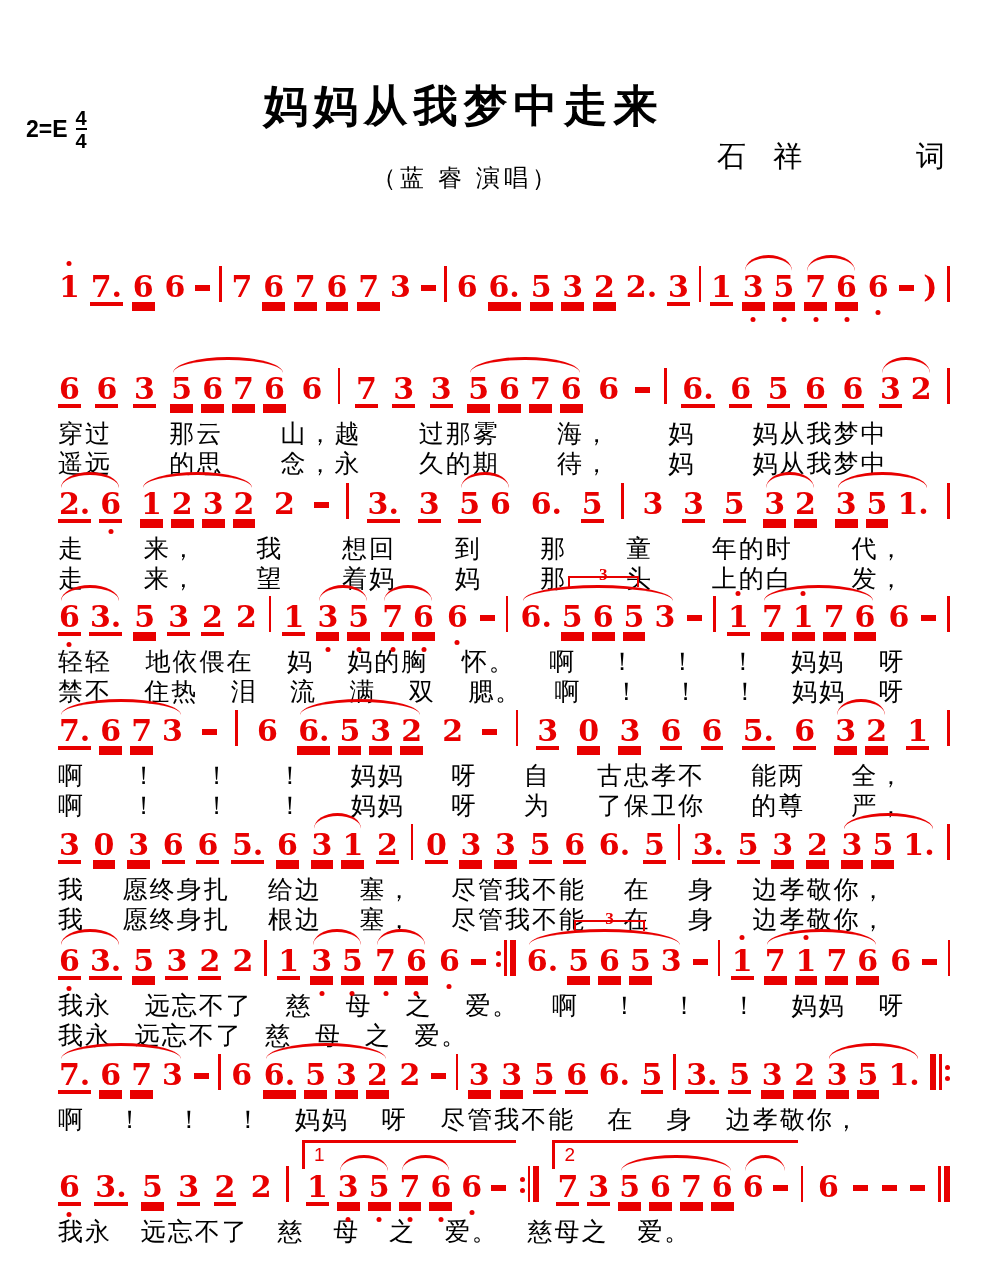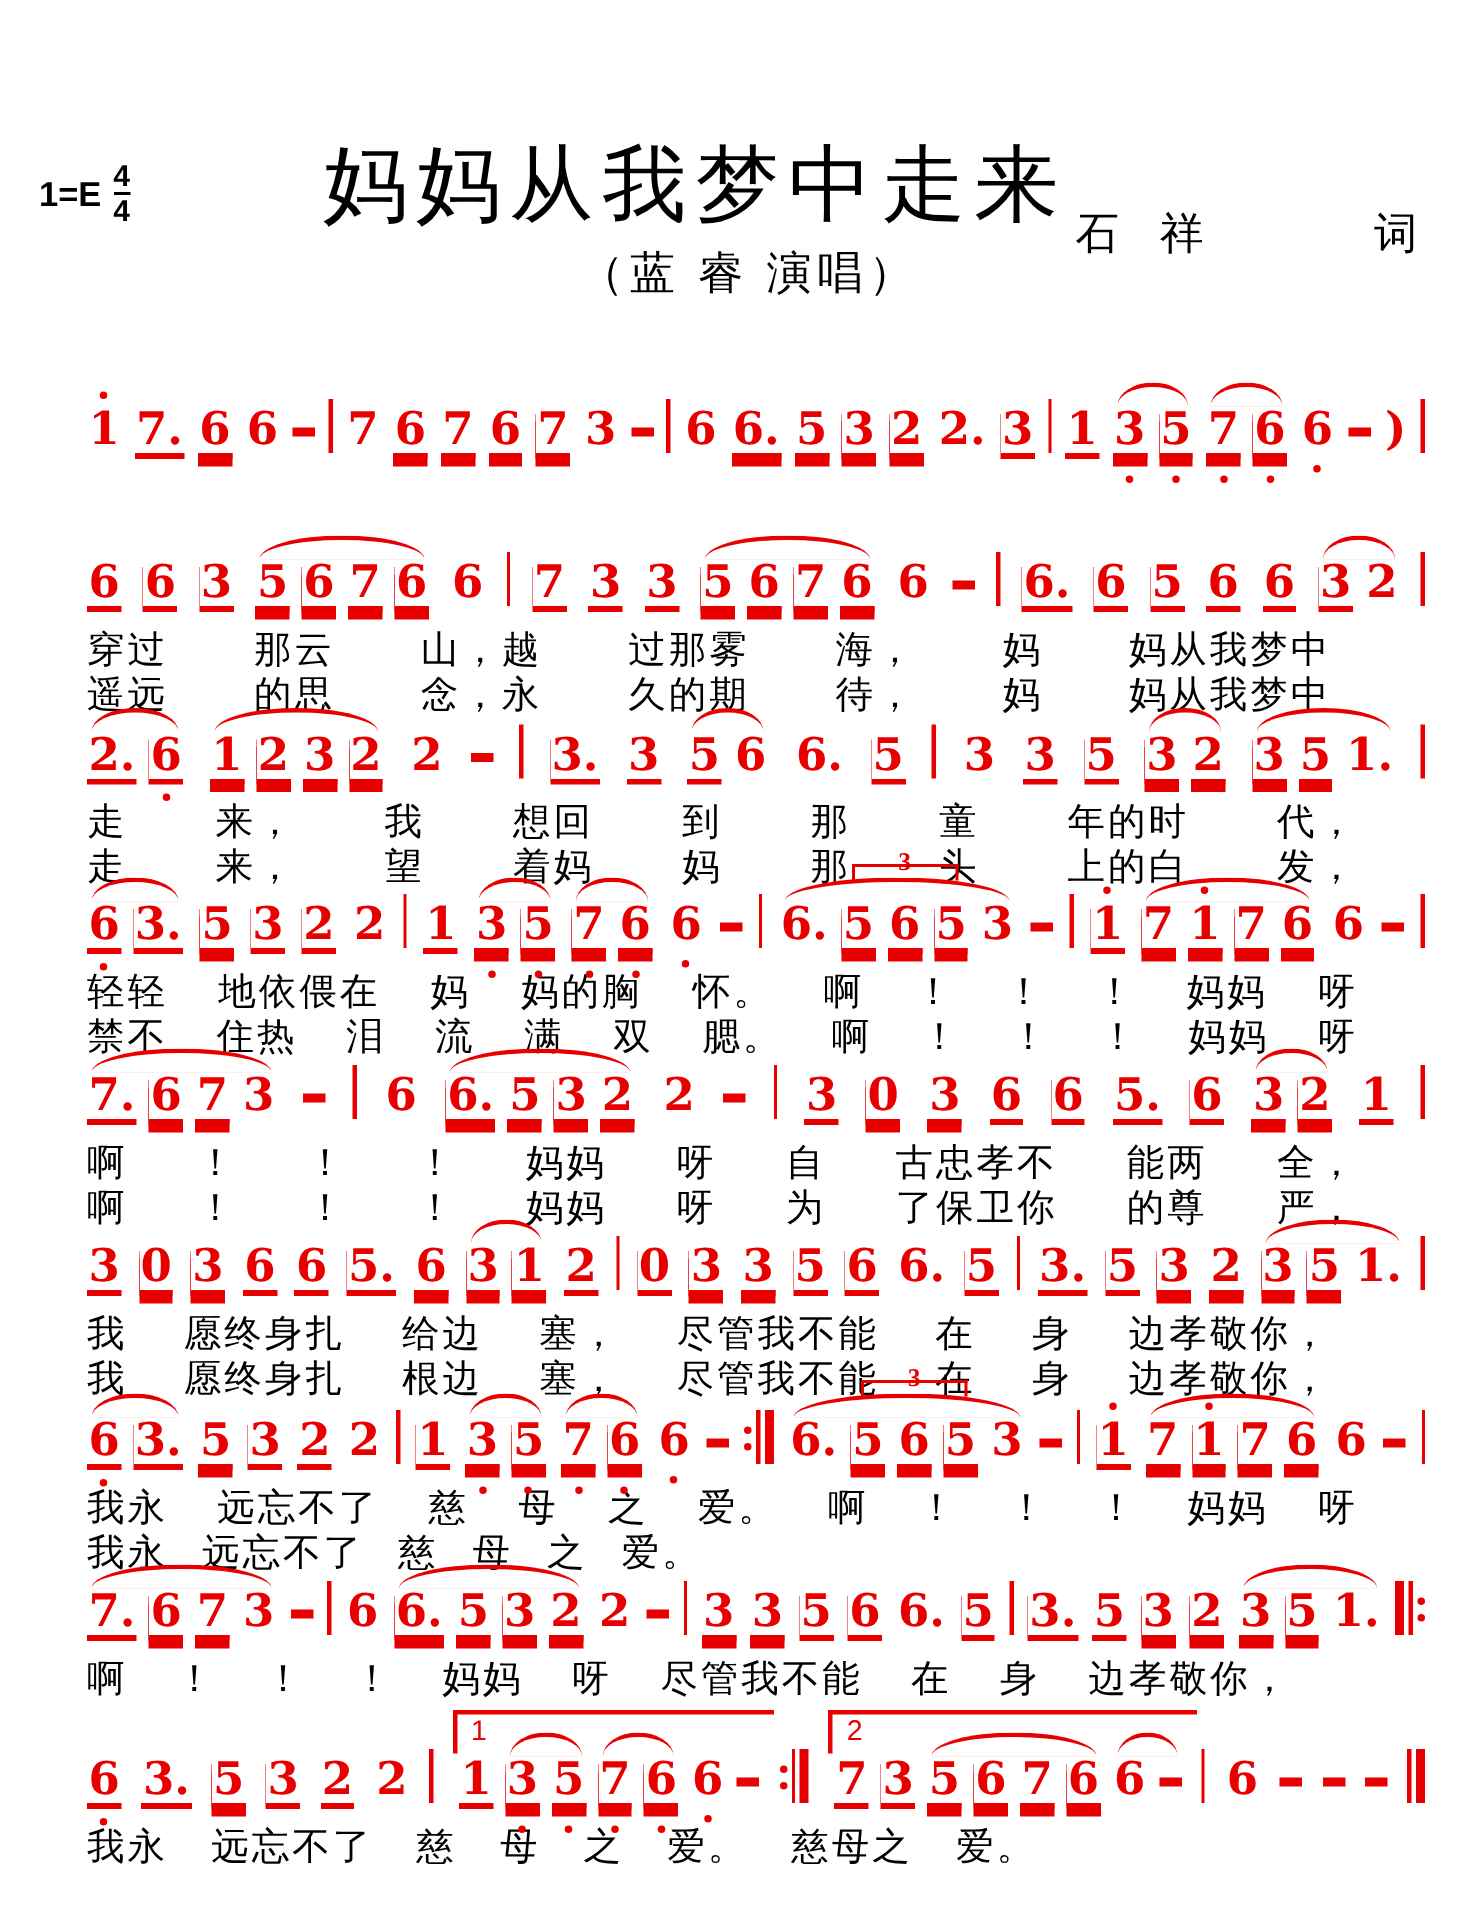--- a/index.html
+++ b/index.html
@@ -7,22 +7,22 @@
   body{
     width:987px;height:1277px;position:relative;background:#ffffff;
     font-family:"Liberation Serif",serif;color:var(--ink);overflow:hidden;
   }
   
   .keysig{position:absolute;left:26px;top:108px;display:flex;align-items:center;gap:8px;
     font-family:"Liberation Sans",sans-serif;font-size:23px;font-weight:bold;}
   .meter{display:inline-flex;flex-direction:column;align-items:center;line-height:1;font-size:20px;}
   .meter .den{border-top:2.5px solid var(--ink);padding-top:1px;}
   .title{position:absolute;left:0;right:60px;top:48px;text-align:center;
-    font-size:56px;font-weight:normal;letter-spacing:6px;}
-  .subtitle{position:absolute;left:386px;top:162px;font-size:30px;letter-spacing:4px;}
+    font-size:44px;font-weight:bold;letter-spacing:6px;}
+  .subtitle{position:absolute;left:372px;top:162px;font-size:24px;letter-spacing:4px;}
   .credits{position:absolute;right:42px;top:140px;display:flex;flex-direction:row;gap:3px;}
   .credit-row{display:flex;justify-content:space-between;width:228px;font-size:29px;line-height:1.15;}
   .credit-row .cname{letter-spacing:10px;}
   
   .sys{position:absolute;left:58px;width:892px;}
   .nrow{display:flex;justify-content:space-between;align-items:flex-end;height:52px;}
   .tok{font-family:"DejaVu Serif",serif;font-weight:bold;font-size:30px;line-height:1;
     color:var(--red);position:relative;display:inline-block;padding:0 1px;}
   .u1{box-shadow:0 4px 0 0 var(--red);}
   .u2{box-shadow:0 4px 0 0 var(--red),0 9px 0 0 var(--red);}
@@ -53,21 +53,21 @@
   .rd{width:5px;height:5px;border-radius:50%;background:var(--red);display:block;}
   .lrow{display:flex;justify-content:space-between;margin-top:16px;
     font-size:25px;line-height:1.08;color:var(--ink);}
   .lrow + .lrow{margin-top:3px;}
   .lseg{letter-spacing:2px;white-space:nowrap;}
 </style>
 </head>
 <body>
 
 <div class="keysig">
-  <span>1=E</span>
+  <span>2=E</span>
   <span class="meter">
     <span class="num">4</span>
     <span class="den">4</span>
   </span>
 </div>
 
 <h1 class="title">妈妈从我梦中走来</h1>
 <div class="subtitle">（蓝 睿  演唱）</div>
 <div class="credits" id="credits">
     <div class="credit-row">

